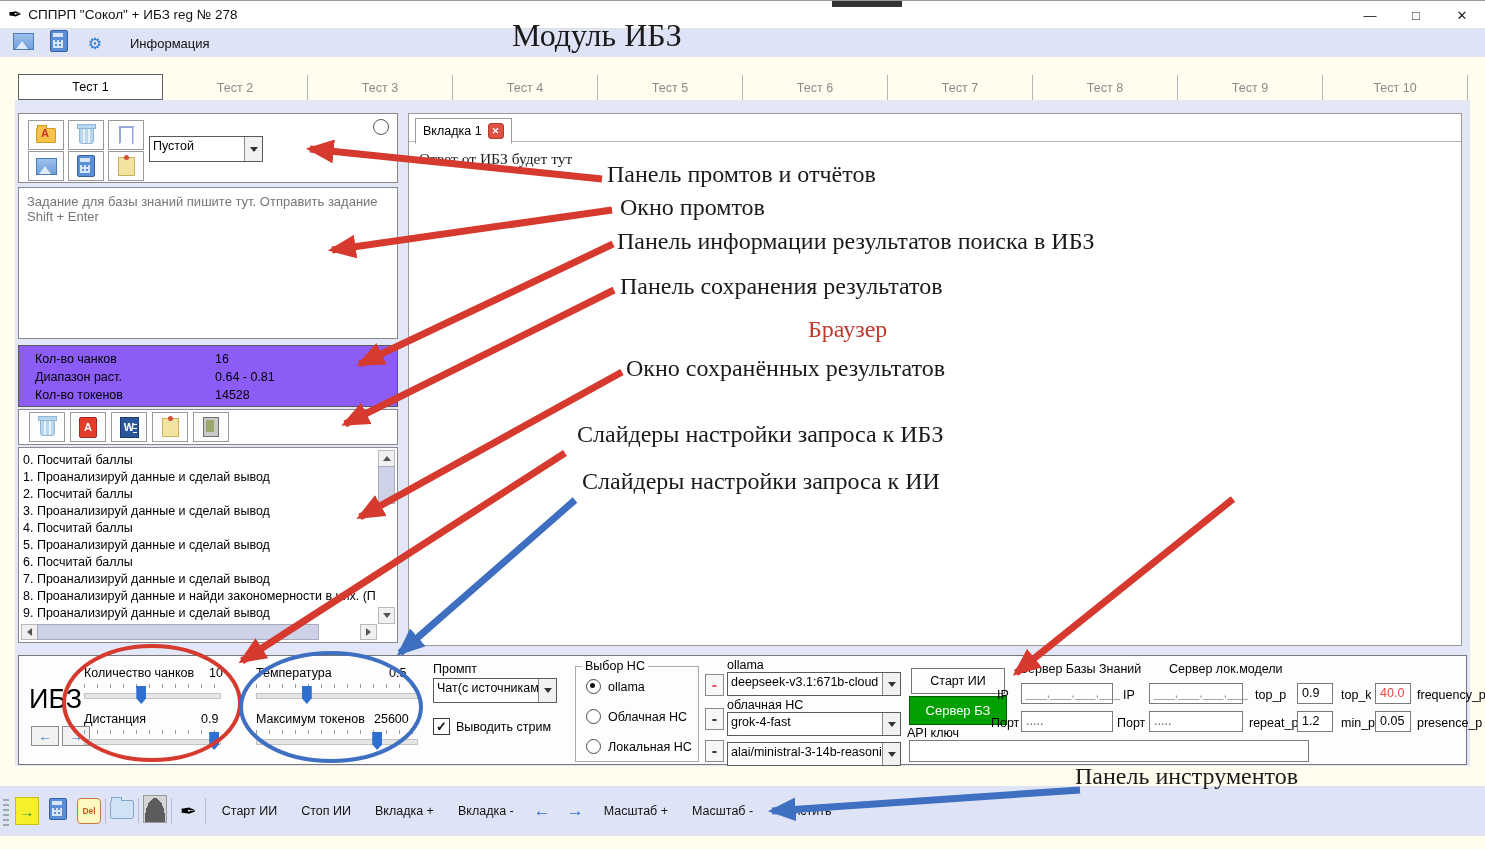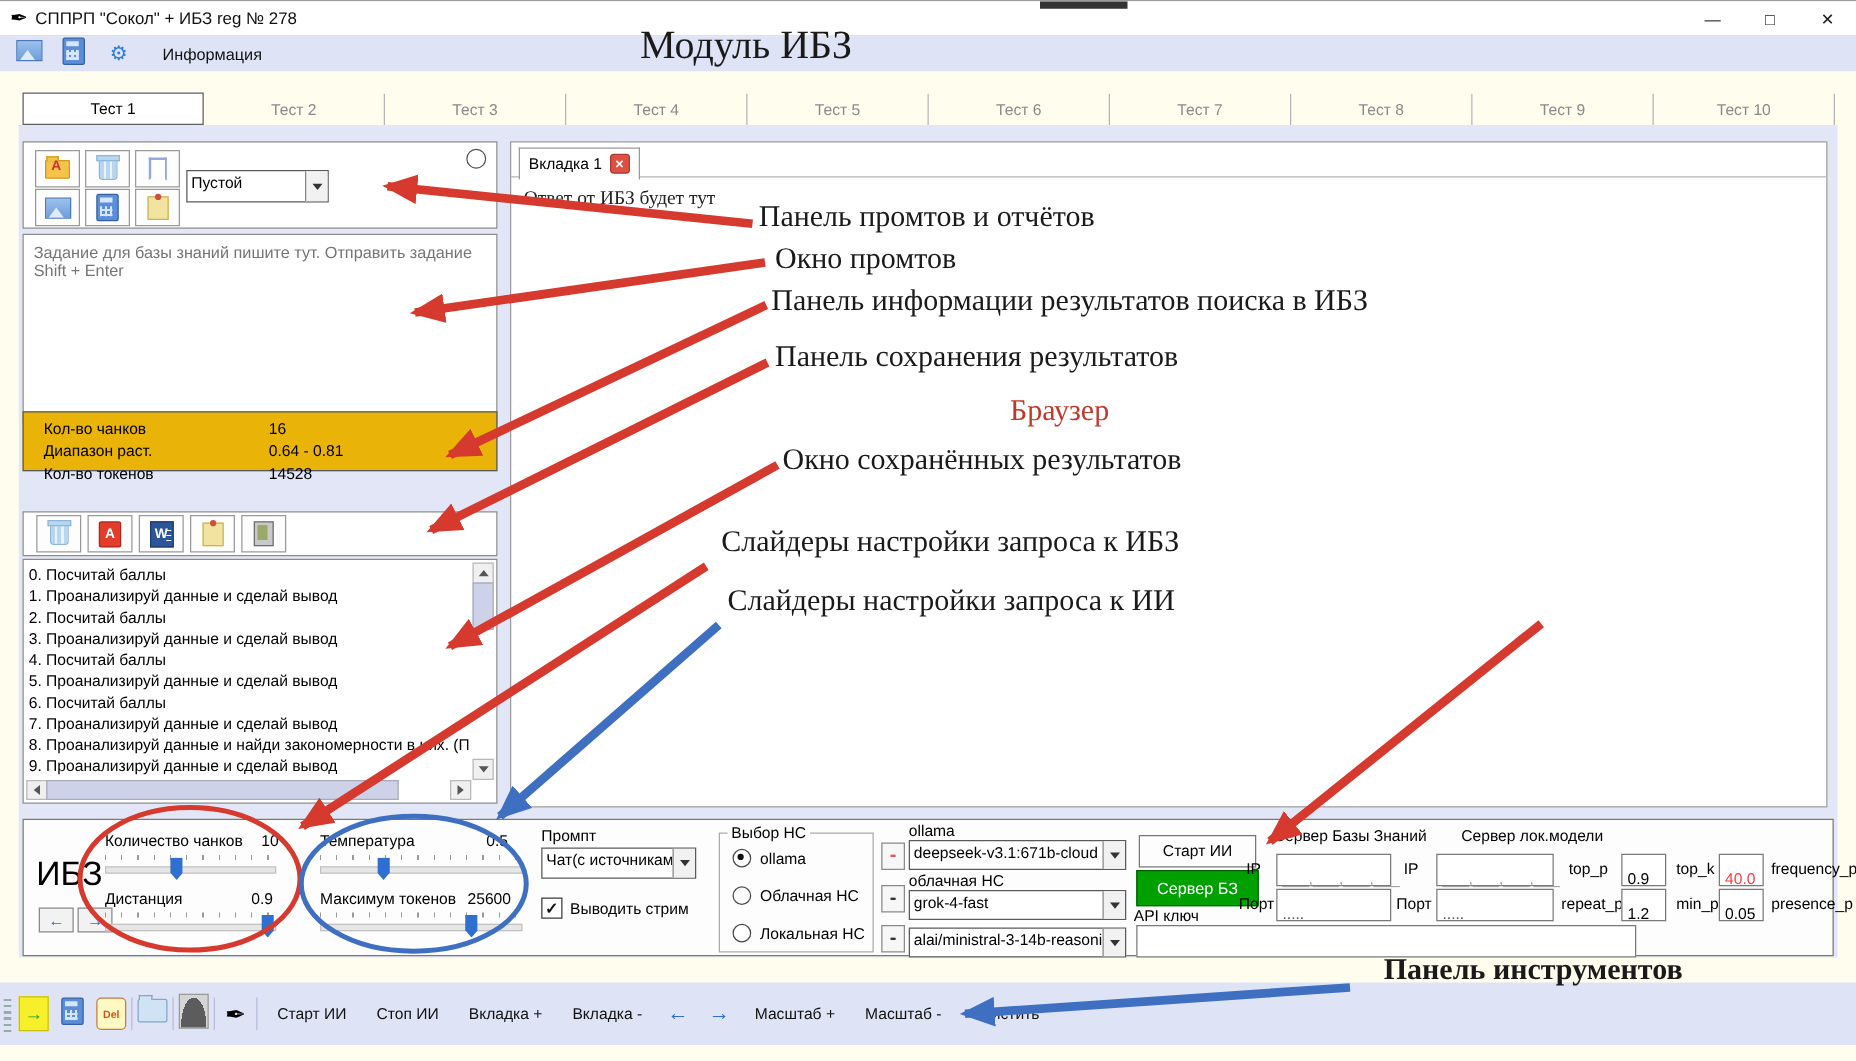--- a/index.html
+++ b/index.html
@@ -65,21 +65,21 @@
   .cbx{width:15px;height:15px;border:1.5px solid #3a3a3a;background:#fff;display:flex;align-items:center;justify-content:center;font-size:13px;font-weight:bold;color:#111;}
   
   .sb-btn{position:absolute;background:#f0f0f0;border:1px solid #b9b9b9;display:flex;align-items:center;justify-content:center;}
   .tri-up{width:0;height:0;border-left:4px solid transparent;border-right:4px solid transparent;border-bottom:5px solid #555;}
   .tri-dn{width:0;height:0;border-left:4px solid transparent;border-right:4px solid transparent;border-top:5px solid #555;}
   .tri-l{width:0;height:0;border-top:4px solid transparent;border-bottom:4px solid transparent;border-right:5px solid #555;}
   .tri-r{width:0;height:0;border-top:4px solid transparent;border-bottom:4px solid transparent;border-left:5px solid #555;}
   
   .ann{position:absolute;font-family:"Liberation Serif","DejaVu Serif",serif;color:#1a1a1a;z-index:7;white-space:nowrap;}
   .overlay{position:absolute;left:0;top:0;width:1485px;height:849px;z-index:6;pointer-events:none;}
-  .field{position:absolute;background:#fff;border:1px solid #7a7a7a;font-size:12.5px;box-sizing:border-box;padding:12px 4px;color:#9a9a9a;}
+  .field{position:absolute;background:#fff;border:1px solid #7a7a7a;font-size:12.5px;box-sizing:border-box;padding:2px 4px;color:#9a9a9a;}
   .plabel{position:absolute;font-size:12.5px;color:#000;white-space:nowrap;}
   .toolbar-txt{font-size:12.5px;color:#111;margin:0 12px;white-space:nowrap;}
   .vsep{width:1px;height:26px;background:#b7bcd8;margin:0 4px;}
 </style>
 </head>
 <body>
 
 <div class="app">
 
   <div class="abs titlebar">
@@ -140,21 +140,21 @@
       <span class="txt">Пустой</span>
       <span class="dd">
           <span class="tri-down"></span>
         </span>
     </div>
     <div style="position:absolute;right:8px;top:5px;width:14px;height:14px;border:1px solid #555;border-radius:50%;background:#fff;"></div>
   </div>
 
   <textarea class="panel" style="left: 18px; top: 186px; width: 380px; height: 152px; resize: none; font-family: &quot;Liberation Sans&quot;, sans-serif; font-size: 13px; padding: 6px 8px; color: rgb(51, 51, 51); outline: none;" placeholder="Задание для базы знаний пишите тут. Отправить задание Shift + Enter"></textarea>
 
-  <div class="panel" style="left:18px;top:328px;width:380px;height:48px;background:#eab308;border-color:#5a5a5a;">
+  <div class="panel" style="left:18px;top:344px;width:380px;height:62px;background:#8b5cf6;border-color:#5a5a5a;">
     <div style="position:absolute;left:16px;top:6px;font-size:12.5px;">Кол-во чанков</div>
     <div style="position:absolute;left:196px;top:6px;font-size:12.5px;">16</div>
     <div style="position:absolute;left:16px;top:24px;font-size:12.5px;">Диапазон раст.</div>
     <div style="position:absolute;left:196px;top:24px;font-size:12.5px;">0.64 - 0.81</div>
     <div style="position:absolute;left:16px;top:42px;font-size:12.5px;">Кол-во токенов</div>
     <div style="position:absolute;left:196px;top:42px;font-size:12.5px;">14528</div>
   </div>
 
   <div class="panel" style="left:18px;top:408px;width:380px;height:36px;display:flex;align-items:center;padding-left:10px;">
     <div class="ibtn2">
@@ -382,15 +382,15 @@
 
   <div class="ann" style="left:512px;top:16px;font-size:32px;">Модуль ИБЗ</div>
   <div class="ann" style="left:607px;top:160px;font-size:24px;">Панель промтов и отчётов</div>
   <div class="ann" style="left:620px;top:193px;font-size:24px;">Окно промтов</div>
   <div class="ann" style="left:617px;top:227px;font-size:24px;">Панель информации результатов поиска в ИБЗ</div>
   <div class="ann" style="left:620px;top:272px;font-size:24px;">Панель сохранения результатов</div>
   <div class="ann" style="left:808px;top:315px;font-size:24px;color:#c0392b;">Браузер</div>
   <div class="ann" style="left:626px;top:354px;font-size:24px;">Окно сохранённых результатов</div>
   <div class="ann" style="left:577px;top:420px;font-size:24px;text-align:right;">Слайдеры настройки запроса к ИБЗ</div>
   <div class="ann" style="left:582px;top:467px;font-size:24px;">Слайдеры настройки запроса к ИИ</div>
-  <div class="ann" style="left:1107px;top:762px;font-size:24px;font-weight:bold;">Панель инструментов</div>
+  <div class="ann" style="left:1075px;top:762px;font-size:24px;">Панель инструментов</div>
 
 </div>
 
 </body></html>

